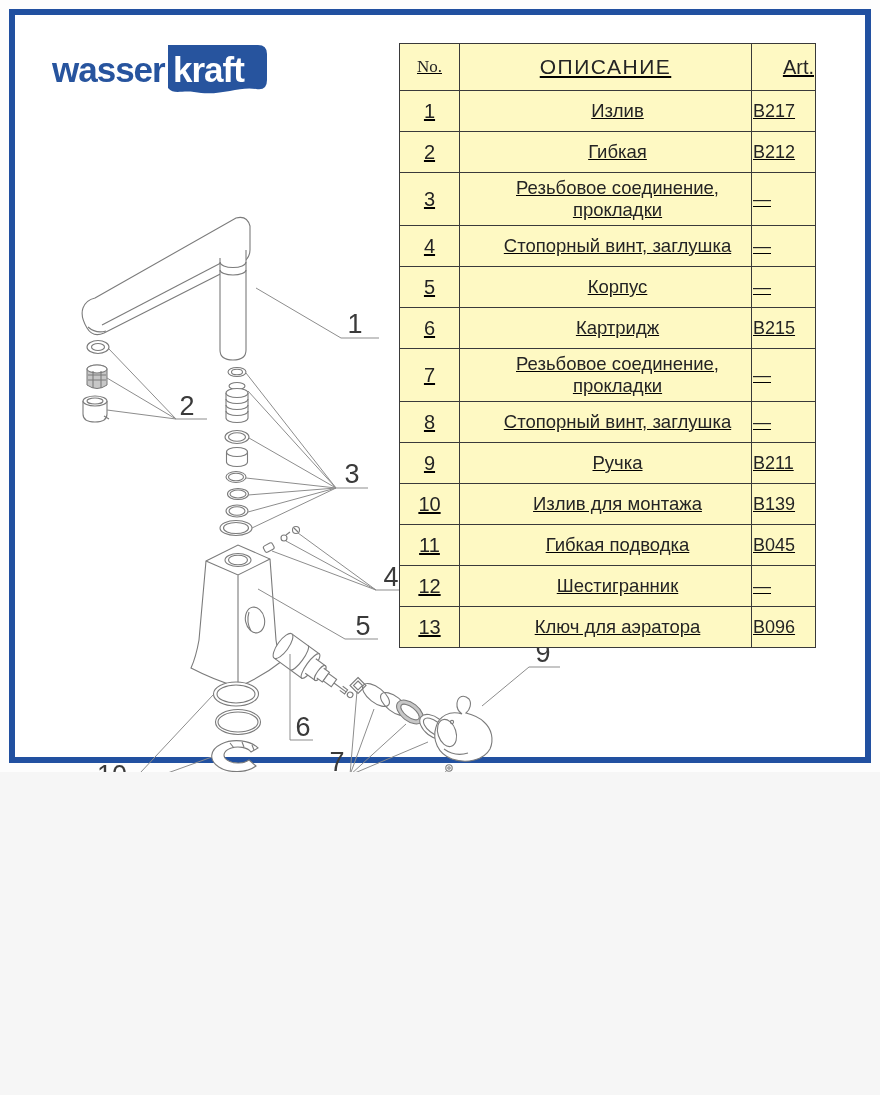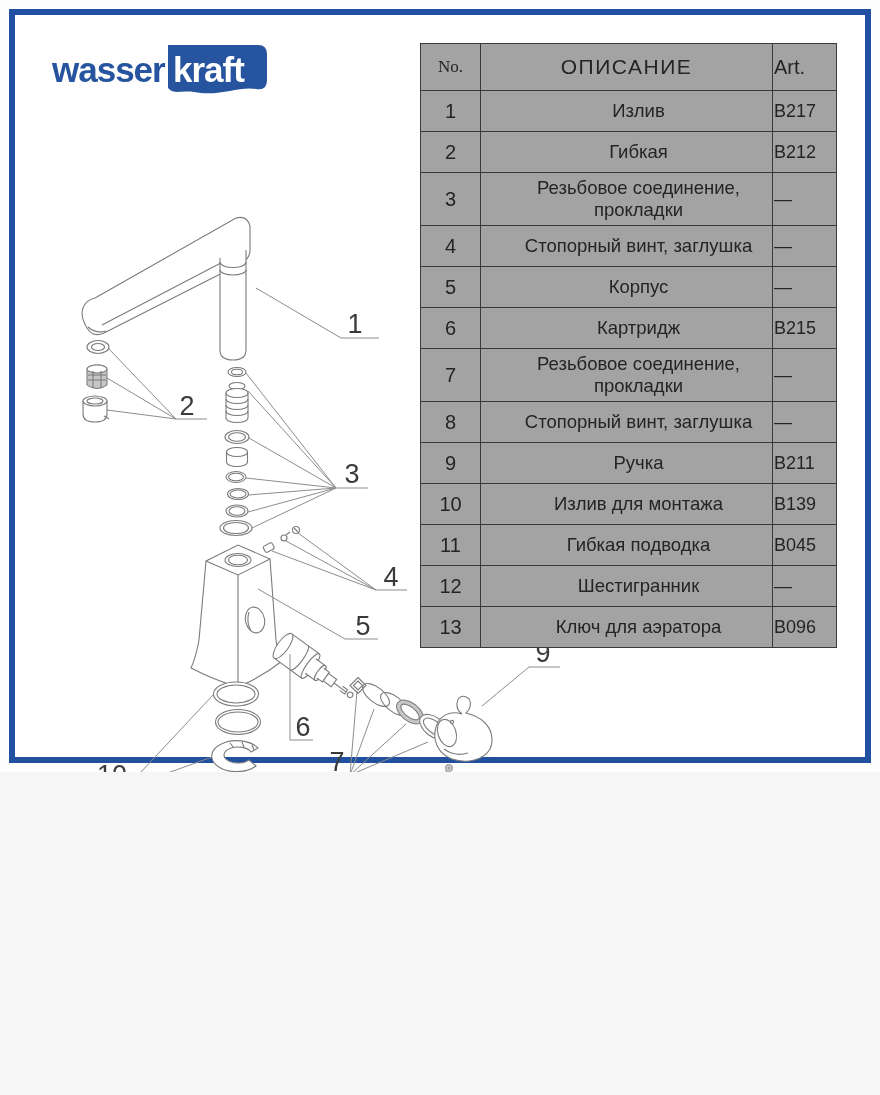--- a/index.html
+++ b/index.html
@@ -3,30 +3,30 @@
 <meta charset="utf-8">
 <style>
   html,body{margin:0;padding:0;background:#f6f6f6;}
   .page{position:relative;width:880px;height:772px;background:#fdfdfd;overflow:hidden;
         font-family:"Liberation Sans",sans-serif;}
   .frame{position:absolute;left:9px;top:9px;right:9px;bottom:9px;
          border:6px solid #2150a0;background:#ffffff;}
   .logo{position:absolute;left:52px;top:42px;width:226px;height:62px;}
   .diagram{position:absolute;left:0;top:0;width:880px;height:1095px;}
 
-  table.parts{position:absolute;left:420px;top:43px;width:416px;
-              border-collapse:collapse;table-layout:fixed;background:#a3a3a3;}
+  table.parts{position:absolute;left:399px;top:43px;width:416px;
+              border-collapse:collapse;table-layout:fixed;background:#fef9c3;text-decoration:underline;}
   table.parts th,table.parts td{border:1.6px solid #3a3a3a;vertical-align:middle;
               color:#242424;overflow:hidden;}
   col.c-no{width:60px;} col.c-desc{width:292px;} col.c-art{width:64px;}
   tr.hdr{height:47px;}
   tr.row{height:41px;} tr.row.tall{height:53px;}
   th.no{font-family:"Liberation Serif",serif;font-size:17px;font-weight:400;text-align:center;}
   th.desc{font-size:21px;font-weight:400;letter-spacing:1.5px;}
-  th.art{font-size:20px;font-weight:400;text-align:left;}
+  th.art{font-size:20px;font-weight:400;text-align:right;}
   td.no{font-size:20px;text-align:center;}
   td.desc{font-size:18.5px;text-align:center;padding-left:25px;line-height:1.18;}
   td.art{font-size:18px;}
 
   
   .ln{stroke:#7b7b7b;stroke-width:1.1;fill:none;}
   .fw{stroke:#7b7b7b;stroke-width:1.1;fill:#ffffff;}
   .sh{stroke:#777;stroke-width:1;fill:#c7c7c7;}
   .ld{stroke:#8d8d8d;stroke-width:1;fill:none;}
   .lbl{font-family:"Liberation Sans",sans-serif;font-size:27px;fill:#3a3a3a;text-anchor:middle;}

